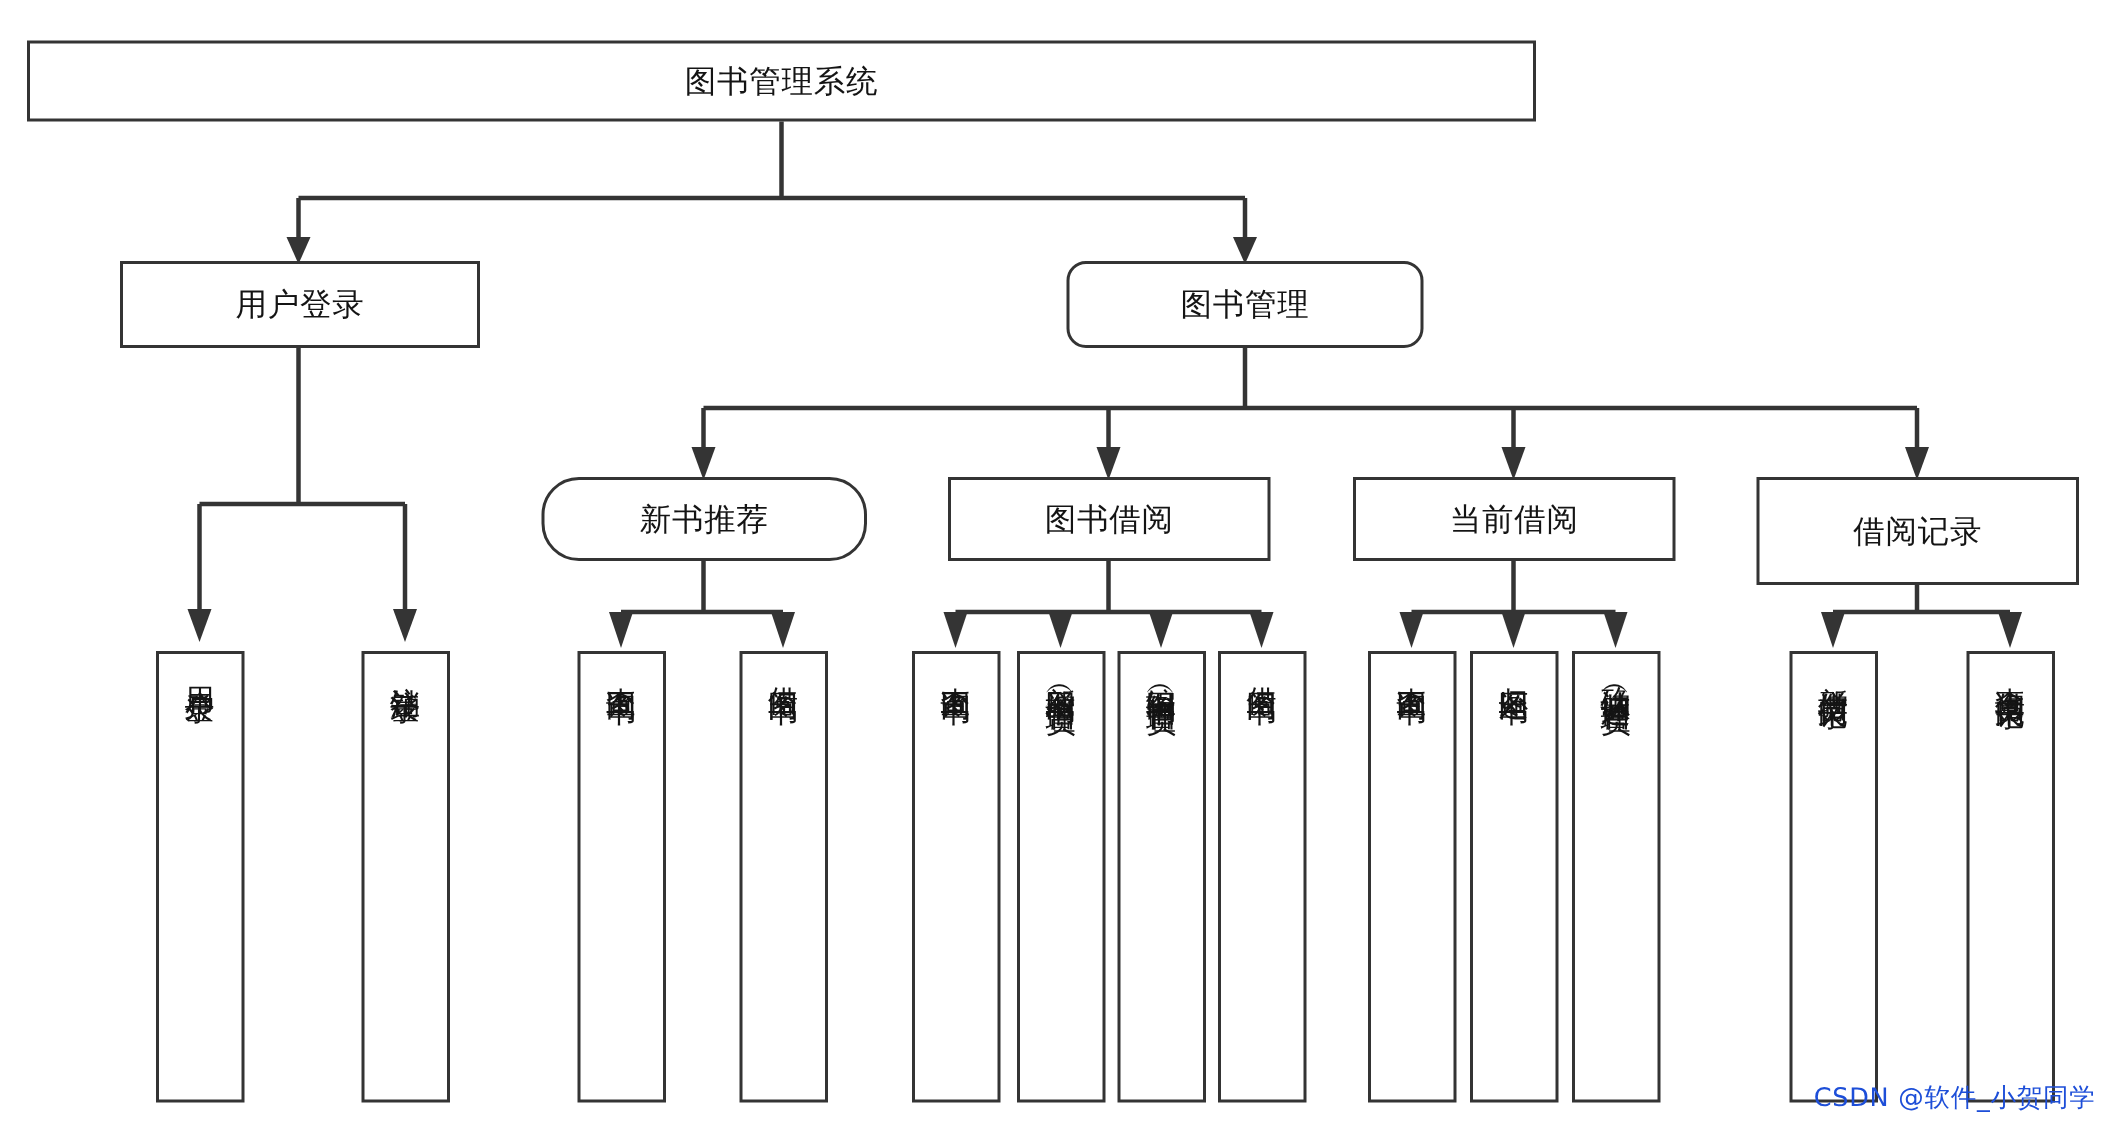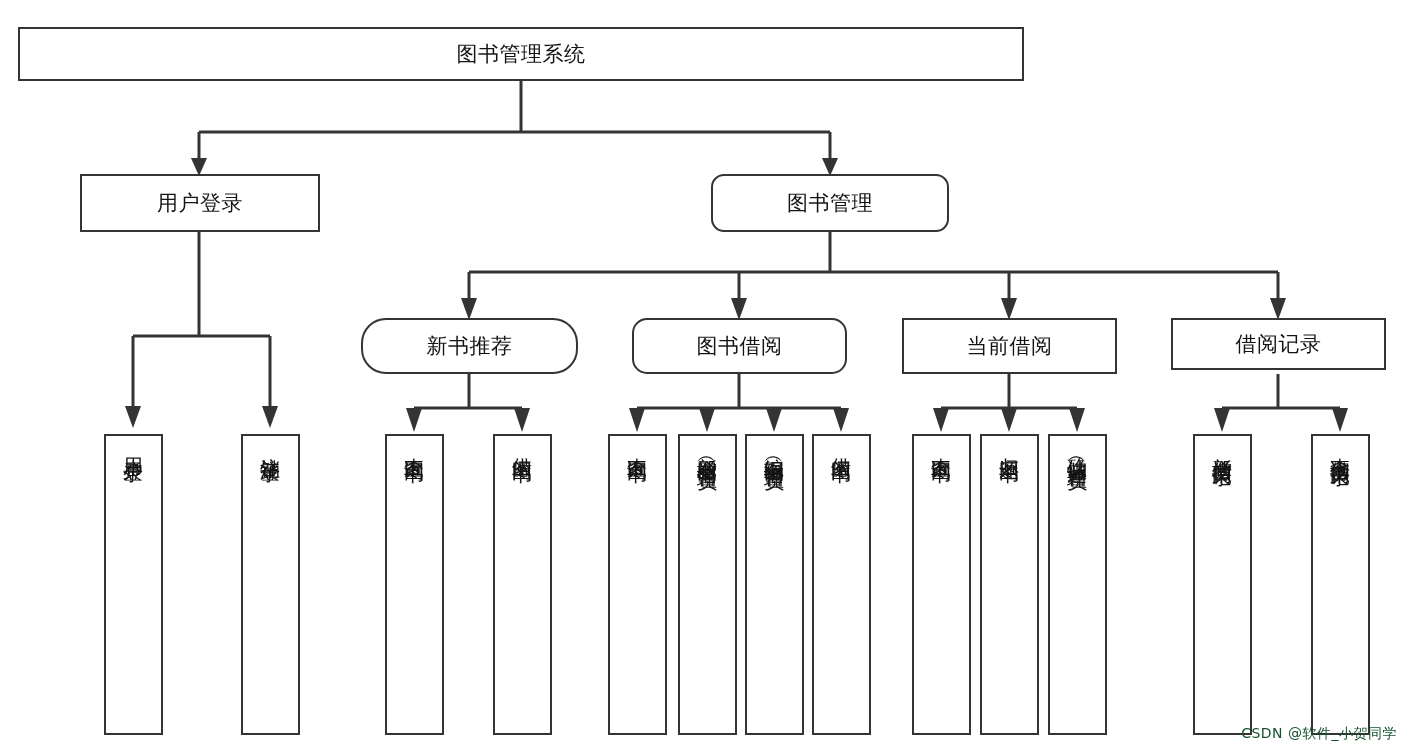--- a/index.html
+++ b/index.html
@@ -63,22 +63,22 @@
     fill: none;
   }
   .arrow-head {
     fill: #343434;
     stroke: none;
   }
   #watermark {
     position: absolute;
     right: 8px;
     bottom: 4px;
-    font-size: 14px;
-    color: #14532d;
+    font-size: 17px;
+    color: #1d4ed8;
     white-space: nowrap;
     letter-spacing: 0.5px;
   }
 </style>
 </head>
 <body>
 
 <div id="diagram-root">
 
   <svg class="connectors" viewBox="0 0 1405 747" width="1405" height="747" xmlns="http://www.w3.org/2000/svg">
@@ -147,29 +147,29 @@
   </div>
 
   <div class="node-box" style="left:711px; top:174px; width:238px; height:58px;border-radius:13px;">
     <span class="node-label">图书管理</span>
   </div>
 
   <div class="node-box" style="left:361px; top:318px; width:217px; height:56px;border-radius:25px;">
     <span class="node-label">新书推荐</span>
   </div>
 
-  <div class="node-box" style="left:632px; top:318px; width:215px; height:56px;border-radius:15px;">
+  <div class="node-box" style="left:632px; top:318px; width:215px; height:56px;">
     <span class="node-label">图书借阅</span>
   </div>
 
   <div class="node-box" style="left:902px; top:318px; width:215px; height:56px;align-items:center;">
     <span class="node-label">当前借阅</span>
   </div>
 
-  <div class="node-box" style="left:1171px; top:318px; width:215px; height:52px;">
+  <div class="node-box" style="left:1171px; top:318px; width:215px; height:72px;">
     <span class="node-label">借阅记录</span>
   </div>
 
   <div class="node-box vertical" style="left:104px; top:434px; width:59px; height:301px;">
     <span class="node-label">用户登录</span>
   </div>
 
   <div class="node-box vertical" style="left:241px; top:434px; width:59px; height:301px;">
     <span class="node-label">注销登录</span>
   </div>

